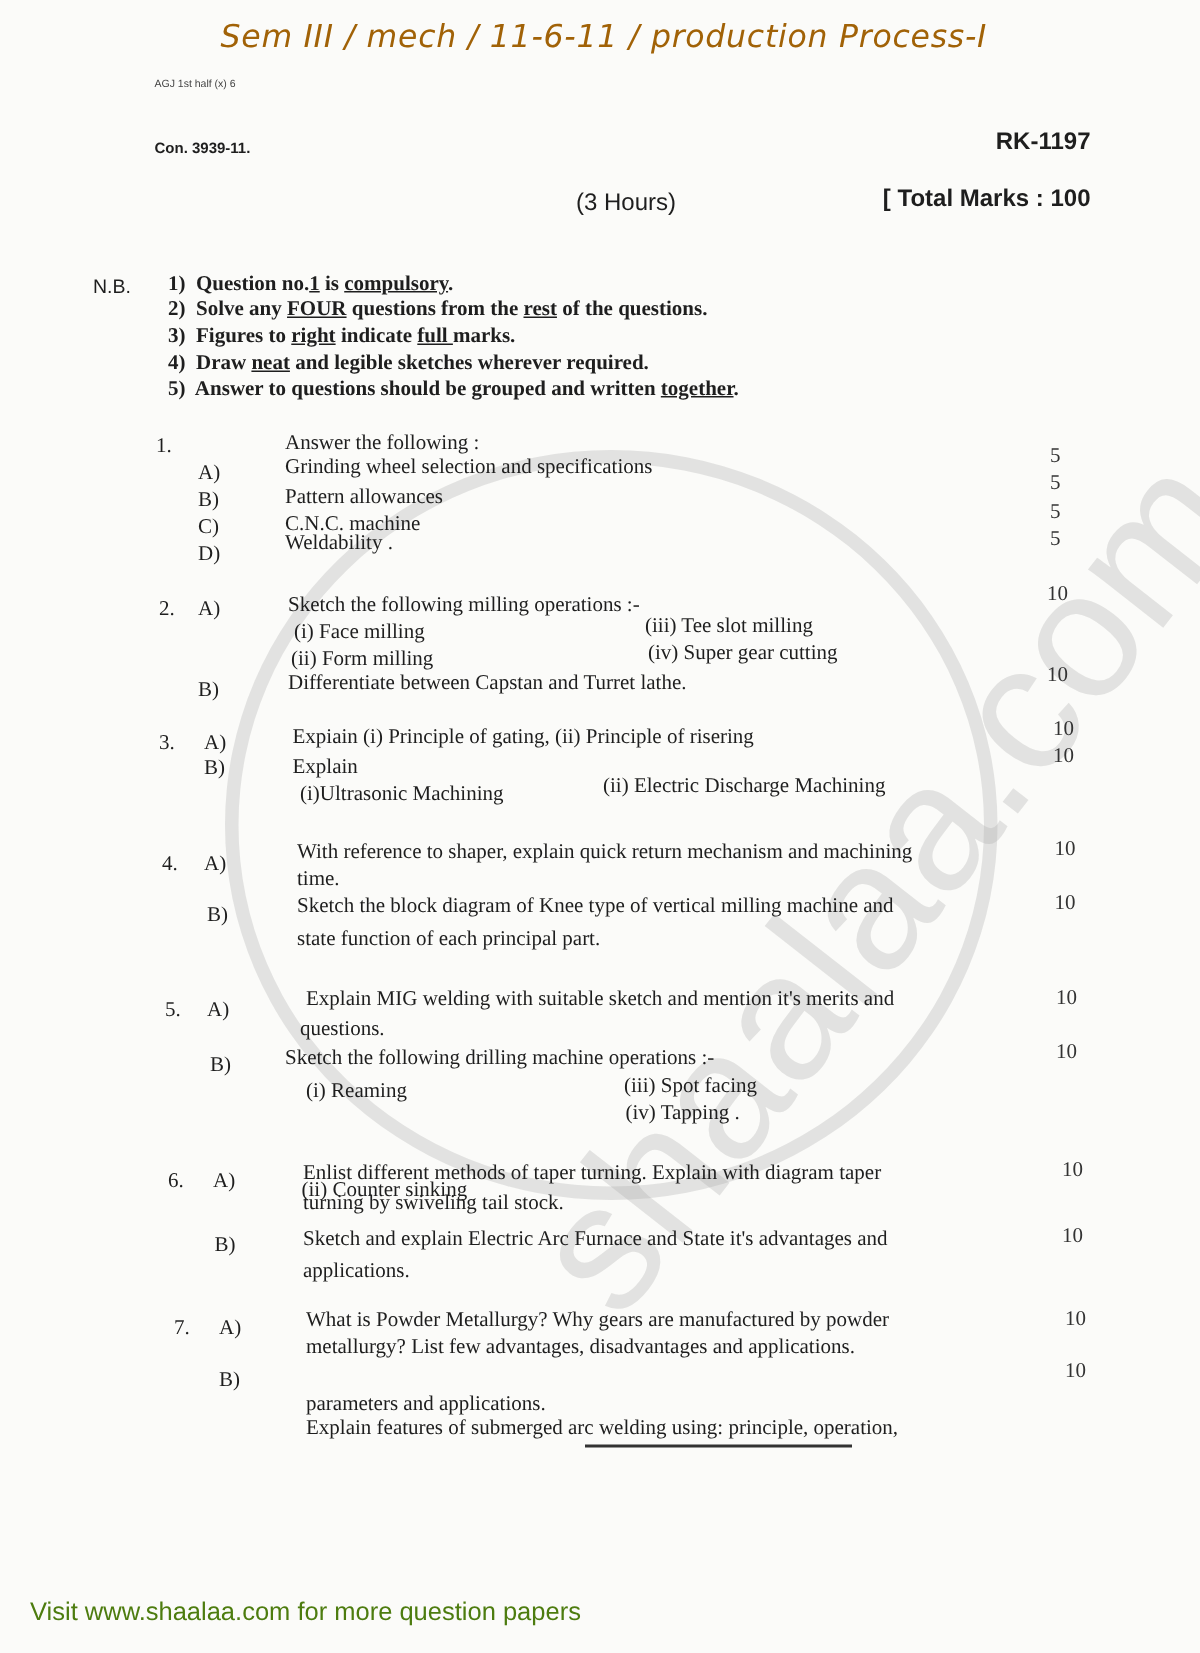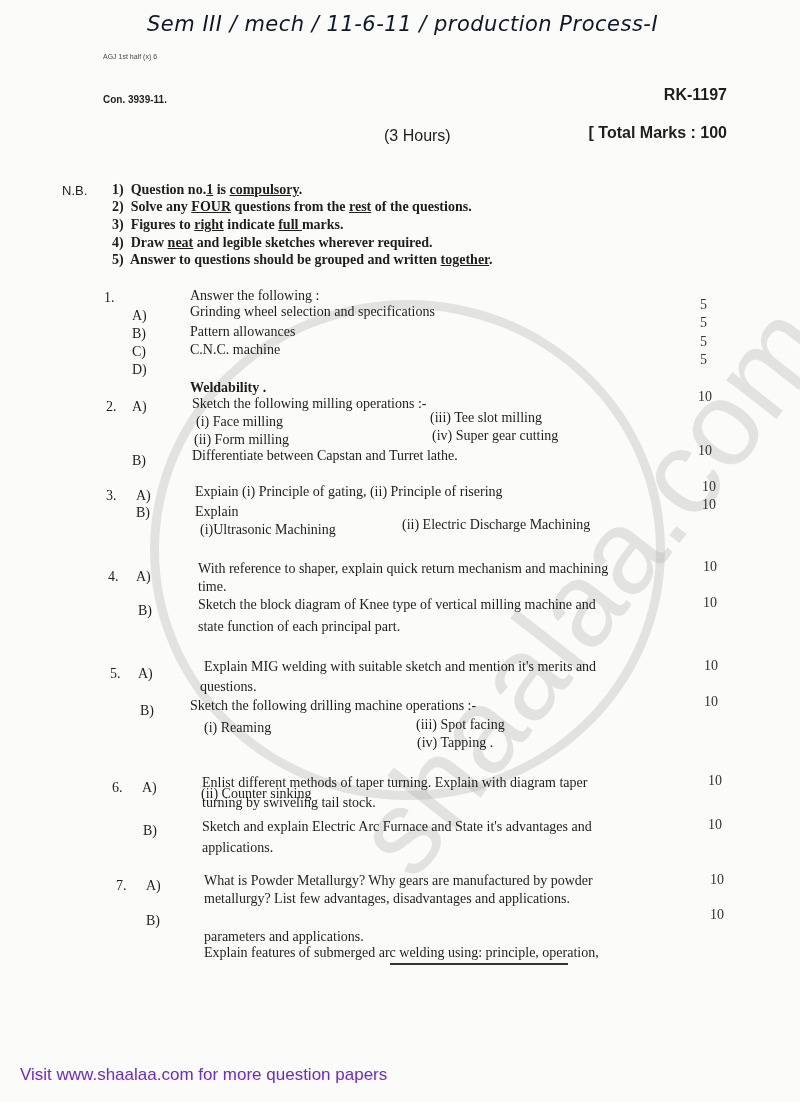--- a/index.html
+++ b/index.html
@@ -2,42 +2,42 @@
 <html><head>
 <meta charset="utf-8">
 <style>
   html, body { margin: 0; padding: 0; }
   body {
     width: 800px; height: 1102px; position: relative; overflow: hidden;
     background: #fbfbf9; color: #1e1e1e;
     font-family: "Liberation Serif", serif;
   }
   .abs { position: absolute; white-space: nowrap; }
-  .hand { font-family: "DejaVu Sans", sans-serif; font-style: italic; font-size: 21px; letter-spacing: 0.5px; color: #0f172a; }
+  .hand { font-family: "DejaVu Sans", sans-serif; font-style: italic; font-size: 21px; letter-spacing: 0.5px; color: #a16207; }
   .sans { font-family: "Liberation Sans", sans-serif; }
   .small { font-size: 7px; color: #444; }
   .hdr { font-size: 10px; font-weight: bold; }
   .hdr-big { font-size: 16px; font-weight: bold; }
   .nb { font-size: 14px; font-weight: bold; }
   .q { font-size: 14px; }
   .u { text-decoration: underline; }
   .mark { font-size: 14px; color: #333; }
   .watermark {
     position: absolute; left: 150px; top: 300px; width: 515px; height: 500px;
     border: 9px solid rgba(180,180,180,0.35); border-radius: 50%;
     box-sizing: border-box;
   }
   .wm-text {
     position: absolute; left: 250px; top: 520px;
     font-family: "Liberation Sans", sans-serif; font-size: 120px;
     color: rgba(170,170,170,0.3); transform: rotate(-52deg);
     transform-origin: center;
   }
   .rule { position: absolute; left: 390px; top: 963px; width: 178px; height: 2px; background: #333; }
-  .footer { font-family: "Liberation Sans", sans-serif; font-size: 17px; color: #6d28d9; }
+  .footer { font-family: "Liberation Sans", sans-serif; font-size: 17px; color: #4d7c0f; }
 </style>
 </head>
 <body>
 
 <div class="watermark"></div>
 <div class="abs wm-text">shaalaa.com</div>
 
 <div class="abs hand" style="left:147px;top:12px;">Sem III / mech / 11-6-11 / production Process-I</div>
 <div class="abs sans small" style="left:103px;top:53px;">AGJ 1st half (x) 6</div>
 <div class="abs sans hdr" style="left:103px;top:94px;">Con. 3939-11.</div>
@@ -70,21 +70,21 @@
   <div class="abs q" style="left:132px;top:308px;">A)</div>
   <div class="abs q" style="left:190px;top:304px;">Grinding wheel selection and specifications</div>
   <div class="abs mark" style="left:700px;top:297px;">5</div>
   <div class="abs q" style="left:132px;top:326px;">B)</div>
   <div class="abs q" style="left:190px;top:324px;">Pattern allowances</div>
   <div class="abs mark" style="left:700px;top:315px;">5</div>
   <div class="abs q" style="left:132px;top:344px;">C)</div>
   <div class="abs q" style="left:190px;top:342px;">C.N.C. machine</div>
   <div class="abs mark" style="left:700px;top:334px;">5</div>
   <div class="abs q" style="left:132px;top:362px;">D)</div>
-  <div class="abs q" style="left:190px;top:380px;font-weight:bold;">Weldability .</div>
+  <div class="abs q" style="left:190px;top:355px;">Weldability .</div>
   <div class="abs mark" style="left:700px;top:352px;">5</div>
 </div>
 
 <div>
   <div class="abs q" style="left:106px;top:399px;">2.</div>
   <div class="abs q" style="left:132px;top:399px;">A)</div>
   <div class="abs q" style="left:192px;top:396px;">Sketch the following milling operations :-</div>
   <div class="abs mark" style="left:698px;top:389px;">10</div>
   <div class="abs q" style="left:196px;top:414px;">(i) Face  milling</div>
   <div class="abs q" style="left:194px;top:432px;">(ii) Form  milling</div>

